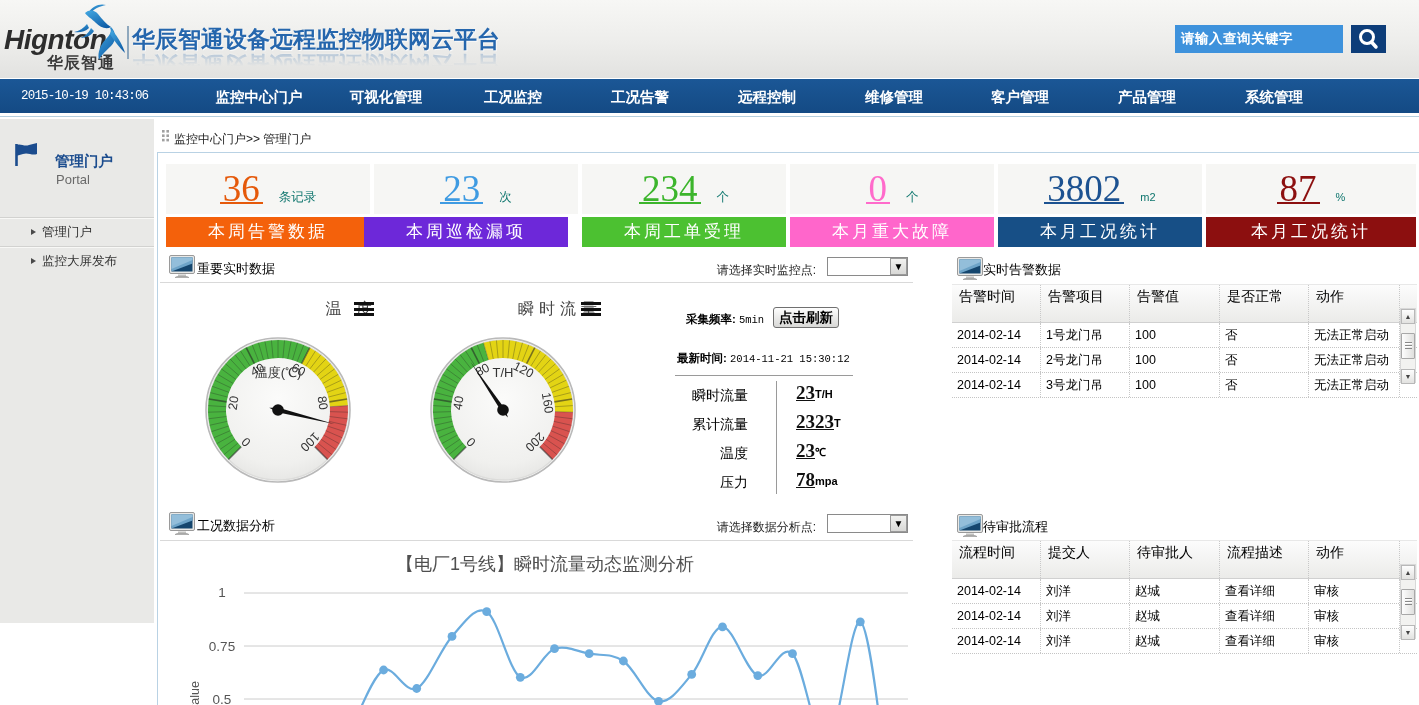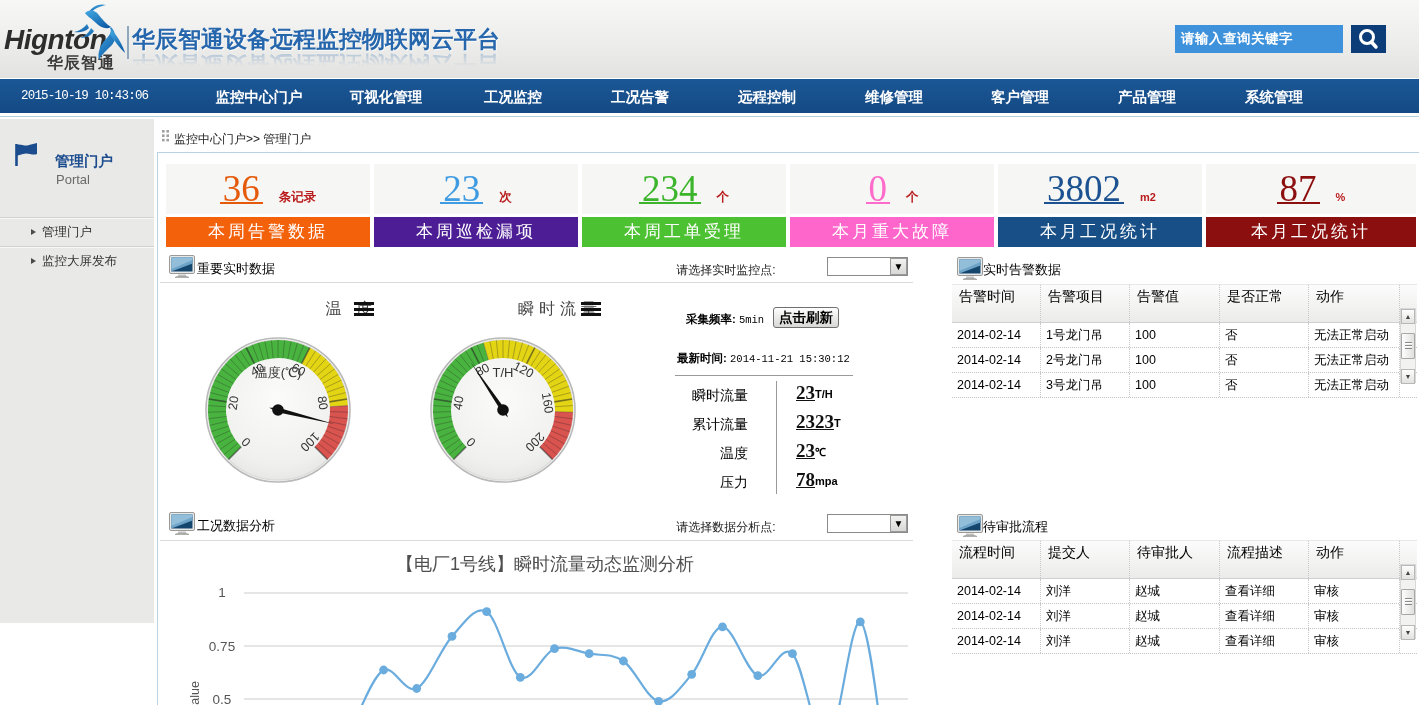--- a/index.html
+++ b/index.html
@@ -37,27 +37,27 @@
  border-left:5px solid #4a4a4a;border-top:3.5px solid transparent;border-bottom:3.5px solid transparent}
 
 #bc{position:absolute;left:174px;top:131px;font-size:12px;color:#222}
 #frame-top{position:absolute;left:157px;top:152px;width:1262px;height:1px;background:#b9d2e4}
 #frame-left{position:absolute;left:157px;top:152px;width:1px;height:553px;background:#b9d2e4}
 
 .card{position:absolute;top:164px;width:204px;height:50px;background:#f6f6f4;text-align:center;padding-top:6px}
 .cnum{font-family:"Liberation Serif",serif;font-size:37px;line-height:1.0;display:inline-block;
  padding:0 3px;position:relative}
 .cnum:after{content:"";position:absolute;left:0;right:0;bottom:3px;height:2px;background:currentColor}
-.cunit{font-size:12.5px;font-weight:bold;color:#b91c1c;margin-left:16px}
+.cunit{font-size:12.5px;font-weight:normal;color:#0f766e;margin-left:16px}
 .cbar{position:absolute;top:217px;width:204px;height:30px;color:#fff;text-align:center;
  font-family:"Liberation Serif",serif;font-size:17px;line-height:30px;letter-spacing:3px}
 
 .ptitle{position:absolute;font-size:13px;color:#000}
 .pline{position:absolute;height:1px;background:#d9d9d9}
-.sellabel{position:absolute;font-size:12px;color:#222;width:180px;text-align:center}
+.sellabel{position:absolute;font-size:12px;color:#222;width:180px;text-align:right}
 .sel{position:absolute;width:81px;height:19px;background:#fff;border:1px solid #8a8a8a}
 .sel i{position:absolute;right:0px;top:0px;width:17px;height:17px;background:linear-gradient(#f2f2f0,#d8d8d6);
  border:1px solid #9a9a9a;font-style:normal;font-size:10px;color:#000;text-align:center;line-height:16px}
 .gtitle{position:absolute;top:299px;font-size:16px;color:#444;letter-spacing:5px;width:200px;text-align:right}
 .ham{position:absolute;top:302px;width:20px;height:14px;
  background:linear-gradient(#111 0 3px,transparent 3px 5.5px,#111 5.5px 8.5px,transparent 8.5px 11px,#111 11px 14px)}
 
 #freq{position:absolute;left:686px;top:312px;font-size:11px;color:#000}
 #freq b{font-size:11.5px}
 #refreshbtn{position:absolute;left:773px;top:307px;width:66px;height:21px;border:1px solid #707070;
@@ -156,21 +156,21 @@
       <rect x="0" y="8.8" width="2.6" height="2.6"></rect>
       <rect x="4.4" y="8.8" width="2.6" height="2.6"></rect>
     </g>
   </svg>
 <div id="bc">监控中心门户&gt;&gt; 管理门户</div>
 <div id="frame-top"></div>
 <div id="frame-left"></div>
 <div class="card" style="left:166px;width:204px"><span class="cnum" style="color:#e5590a">36</span><span class="cunit">条记录</span></div>
 <div class="cbar" style="left:166px;width:204px;background:#f4610b">本周告警数据</div>
 <div class="card" style="left:374px;width:204px"><span class="cnum" style="color:#3f9be2">23</span><span class="cunit">次</span></div>
-<div class="cbar" style="left:374px;width:204px;background:#4c1d95">本周巡检漏项</div>
+<div class="cbar" style="left:364px;width:204px;background:#6d28d9">本周巡检漏项</div>
 <div class="card" style="left:582px;width:204px"><span class="cnum" style="color:#3cb52c">234</span><span class="cunit">个</span></div>
 <div class="cbar" style="left:582px;width:204px;background:#4cc131">本周工单受理</div>
 <div class="card" style="left:790px;width:204px"><span class="cnum" style="color:#ff6bcb">0</span><span class="cunit">个</span></div>
 <div class="cbar" style="left:790px;width:204px;background:#ff66cb">本月重大故障</div>
 <div class="card" style="left:998px;width:204px"><span class="cnum" style="color:#1c5291">3802</span><span class="cunit" style="font-size:11px">m2</span></div>
 <div class="cbar" style="left:998px;width:204px;background:#174f86">本月工况统计</div>
 <div class="card" style="left:1206px;width:210px"><span class="cnum" style="color:#8c1010">87</span><span class="cunit" style="font-size:11px">%</span></div>
 <div class="cbar" style="left:1206px;width:210px;background:#8c0f0f">本月工况统计</div>
 
 <svg style="position:absolute;left:169px;top:255px" width="26" height="23" viewBox="0 0 26 23">

